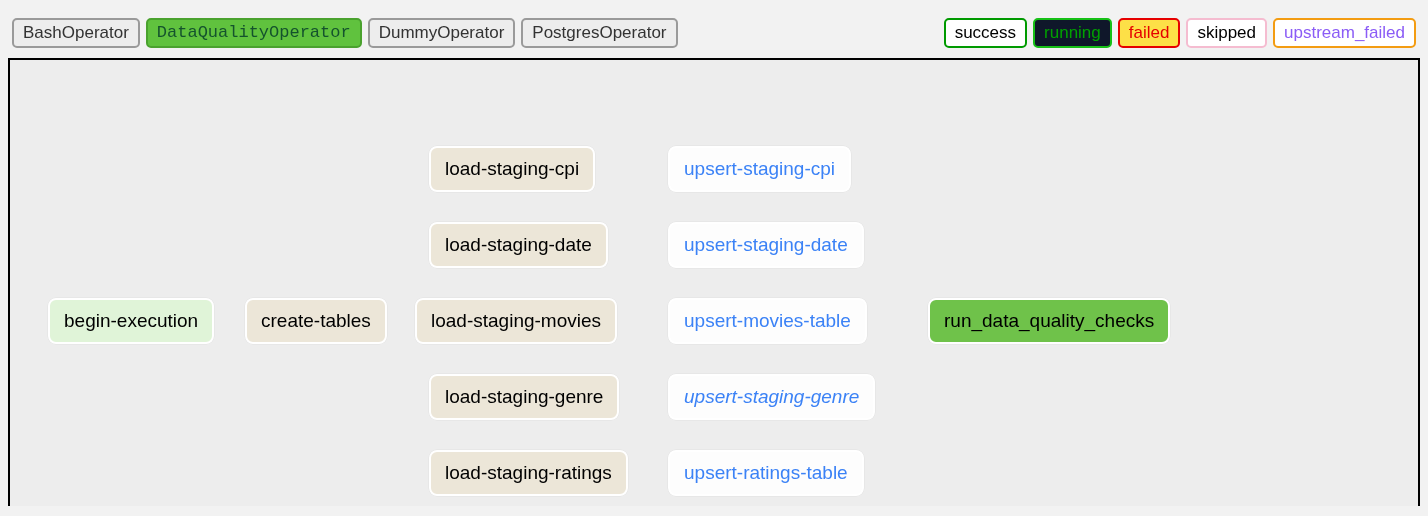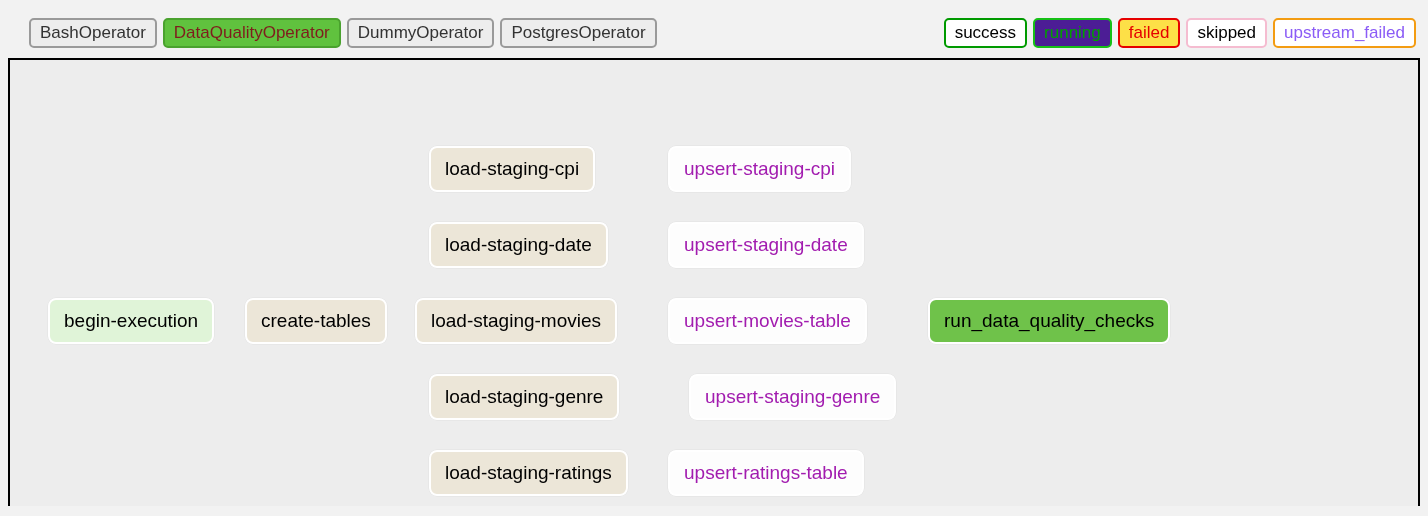--- a/index.html
+++ b/index.html
@@ -10,21 +10,21 @@
     background: #f2f2f2;
     font-family: "Helvetica Neue", Helvetica, Arial, sans-serif;
     font-size: 18px;
     color: #000;
     overflow: hidden;
   }
   .header {
     display: flex;
     justify-content: space-between;
     align-items: flex-start;
-    padding: 18px 12px 10px 29px;
+    padding: 18px 12px 10px 12px;
   }
   .pill-row {
     display: flex;
     gap: 6px;
   }
   .pill {
     display: inline-block;
     padding: 3px 9px;
     border-radius: 5px;
     font-size: 17px;
@@ -35,24 +35,25 @@
     cursor: pointer;
   }
   .op-default {
     background: #ededed;
     border-color: #9a9a9a;
     color: #333;
   }
   .op-selected {
     background: #60c23e;
     border-color: #4aa22e;
-    color: #7f1d1d;
+    color: #14532d;
+    font-family: Liberation Mono, monospace;
   }
   .st-success { background:#fff; border-color:#009a00; color:#000; }
-  .st-running { background:#4c1d95; border-color:#17c017; color:#00a000; }
+  .st-running { background:#0f172a; border-color:#17c017; color:#00a000; }
   .st-failed  { background:#fde047; border-color:#e60000; color:#e60000; }
   .st-skipped { background:#fff; border-color:#f5bcd0; color:#000; }
   .st-upfail  { background:#fff; border-color:#f39c12; color:#8b5cf6; }
 
   .canvas-wrap {
     margin: 0 8px 8px 8px;
     border: 2px solid #000;
     border-bottom: 0;
     background: #ededed;
     height: 446px;
@@ -75,21 +76,21 @@
     border-radius: 8px;
     padding: 10px 14px;
     font-size: 19px;
     line-height: 22px;
     white-space: nowrap;
     cursor: pointer;
     box-shadow: 0 0 0 0.5px rgba(0,0,0,0.05);
   }
   .node.light-green { background:#e0f4d8; color:#000; }
   .node.beige       { background:#ece6d8; color:#000; }
-  .node.plain       { background:#fdfdfd; color:#a21caf; }
+  .node.plain       { background:#fdfdfd; color:#3b82f6; }
   .node.green-solid { background:#6fc24a; color:#000; }
 </style>
 </head>
 <body>
 
 <div class="header">
   <div class="pill-row">
     <span class="pill op-default">BashOperator</span>
     <span class="pill op-selected">DataQualityOperator</span>
     <span class="pill op-default">DummyOperator</span>
@@ -139,18 +140,18 @@
 
     <div class="node beige" style="left:235px; top:238px;">create-tables</div>
     <div class="node beige" style="left:419px; top:162px;">load-staging-date</div>
     <div class="node beige" style="left:405px; top:238px;">load-staging-movies</div>
     <div class="node beige" style="left:419px; top:314px;">load-staging-genre</div>
     <div class="node beige" style="left:419px; top:390px;">load-staging-ratings</div>
 
     <div class="node plain" style="left:658px; top:86px;">upsert-staging-cpi</div>
     <div class="node plain" style="left:658px; top:162px;">upsert-staging-date</div>
     <div class="node plain" style="left:658px; top:238px;">upsert-movies-table</div>
-    <div class="node plain" style="left:679px; top:314px;">upsert-staging-genre</div>
+    <div class="node plain" style="left:658px; top:314px;font-style:italic;">upsert-staging-genre</div>
     <div class="node plain" style="left:658px; top:390px;">upsert-ratings-table</div>
 
     <div class="node green-solid" style="left:918px; top:238px;">run_data_quality_checks</div>
   </div>
 </div>
 
 </body></html>

